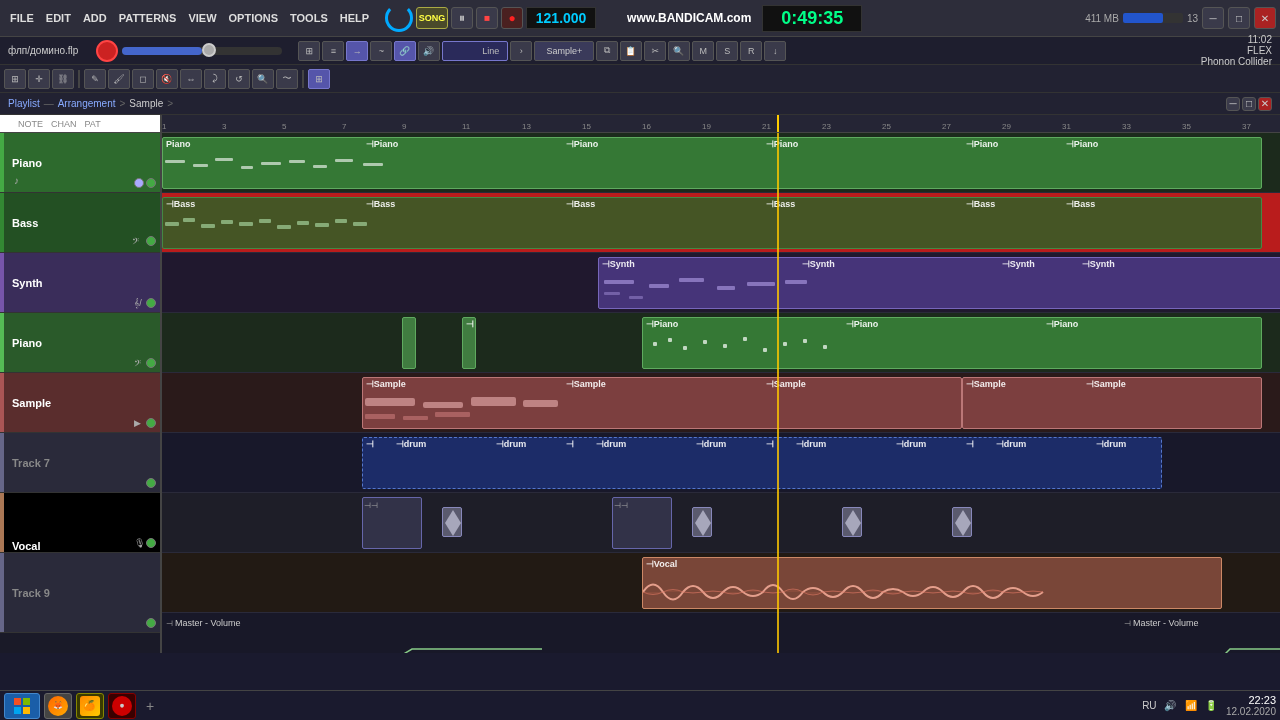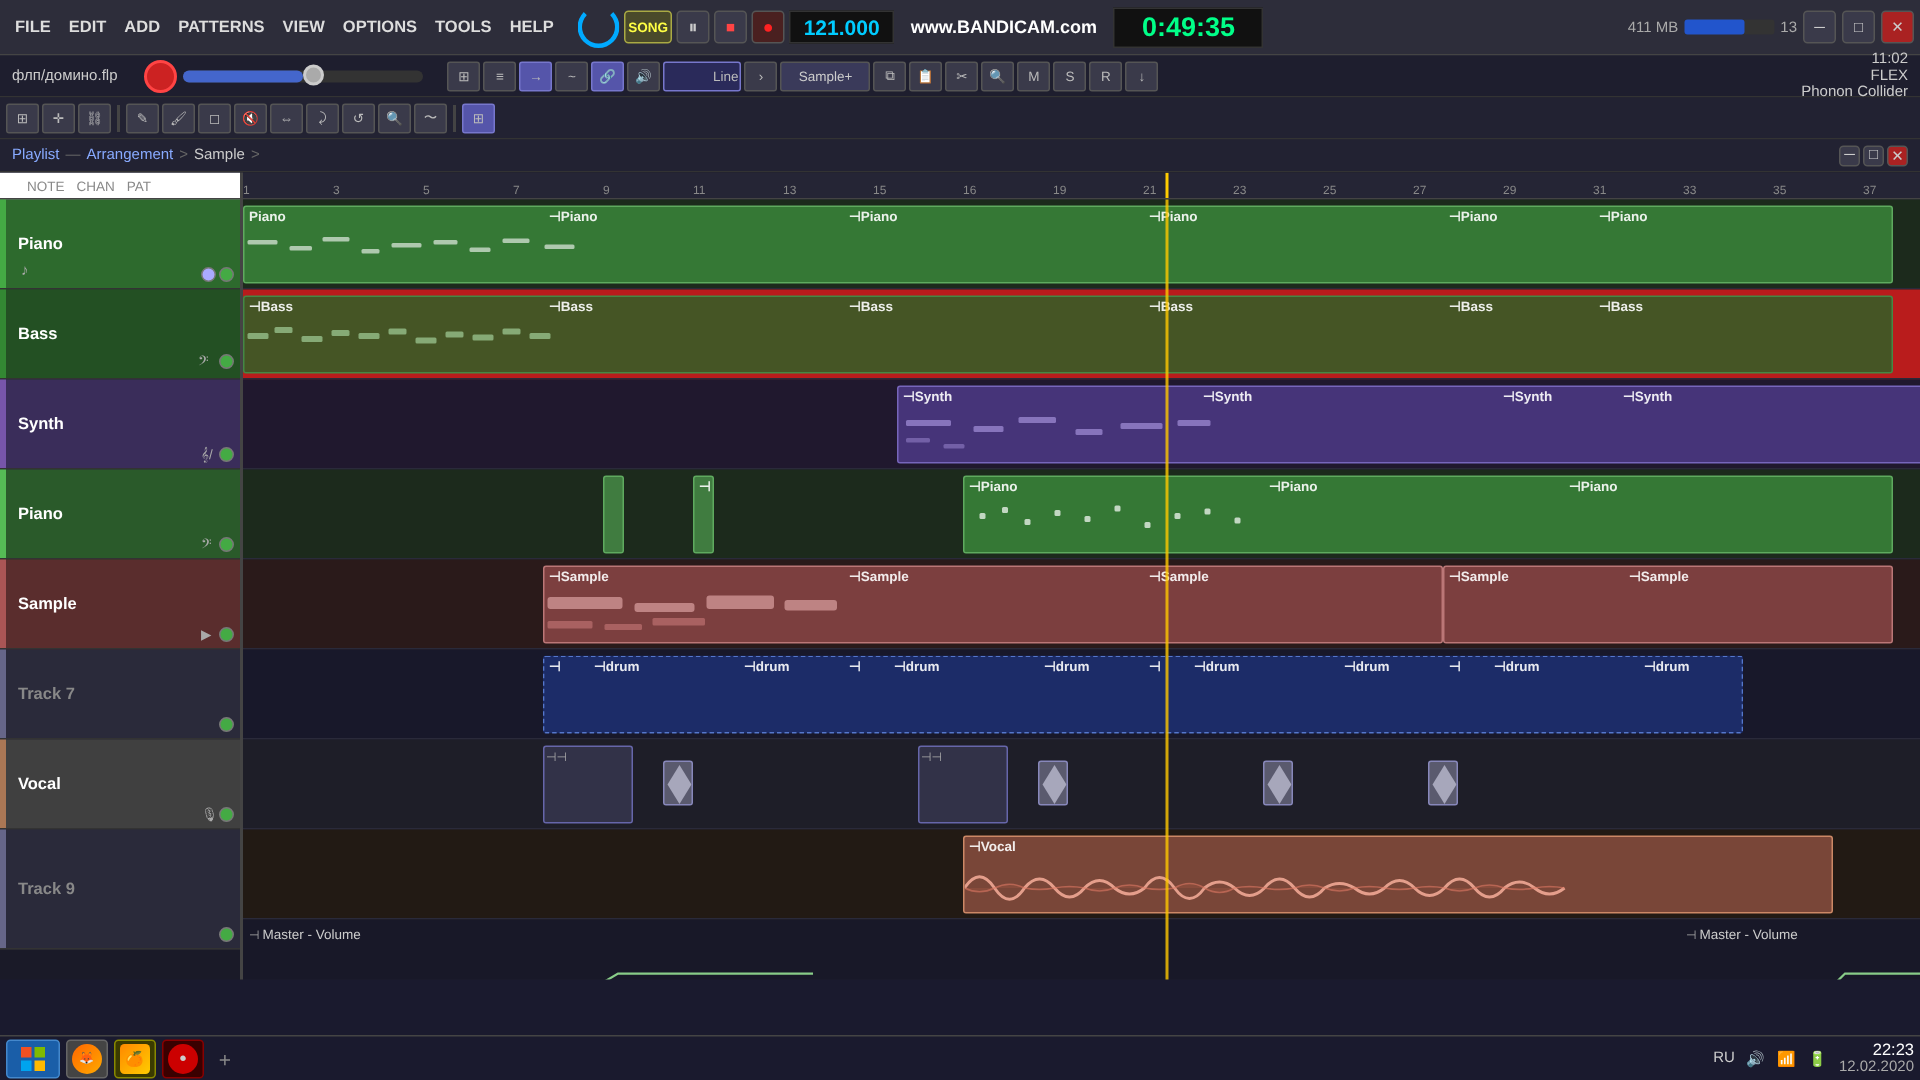--- a/index.html
+++ b/index.html
@@ -143,21 +143,21 @@
     .track-purple { background: #3a2d5a; }
     .track-purple .track-color-bar { background: #7755aa; }
     .track-greenlight { background: #2a5a2a; }
     .track-greenlight .track-color-bar { background: #55bb55; }
     .track-pink { background: #5a2d2d; }
     .track-pink .track-color-bar { background: #aa5555; }
     .track-blue { background: #1a2a5a; }
     .track-blue .track-color-bar { background: #3355aa; }
     .track-gray { background: #2a2a3a; }
     .track-gray .track-color-bar { background: #666688; }
-    .track-salmon { background: #404040; }
+    .track-salmon { background: #000000; align-items: flex-end; }
     .track-salmon .track-color-bar { background: #aa7755; }
     
     
     #arrangement {
       flex: 1;
       overflow: hidden;
       position: relative;
       background: #1e1e2e;
     }
     
@@ -297,21 +297,21 @@
   <span class="menu-item">HELP</span>
 
   <div style="margin-left:10px; display:flex; align-items:center; gap:3px;">
 
     <div style="width:28px;height:28px;border-radius:50%;border:3px solid #00aaff;border-top-color:transparent;display:flex;align-items:center;justify-content:center;"></div>
     <div class="transport-btn" style="width:32px;font-size:9px;background:#4a4a2a;border-color:#aaaa44;color:#ffff44;font-weight:bold;">SONG</div>
     <div class="transport-btn" style="font-size:12px;">⏸</div>
     <div class="transport-btn stop" style="font-size:12px;">⏹</div>
     <div class="transport-btn record" style="font-size:12px;">●</div>
     <div class="bpm-display">121.000</div>
-    <span style="color:#fff;font-size:12px;font-weight:bold;padding:0 8px;">www.BANDICAM.com</span>
+    <span style="color:#fff;font-size:12px;font-weight:bold;padding:0 8px;margin-left:20px;">www.BANDICAM.com</span>
     <div class="time-display">0:49:35</div>
   </div>
 
   <div style="margin-left:auto; display:flex; align-items:center; gap:4px; font-size:10px; color:#aaa;">
     <span>411 MB</span>
     <div style="width:60px;height:10px;background:#333;border-radius:2px;position:relative;">
       <div style="width:40px;height:100%;background:#2255cc;border-radius:2px;"></div>
     </div>
     <span>
       <span>13</span>
@@ -335,21 +335,21 @@
     </div>
   </div>
 
   <div style="display:flex;align-items:center;gap:2px;margin-left:8px;">
     <div class="tool-btn">⊞</div>
     <div class="tool-btn">≡</div>
     <div class="tool-btn active">→</div>
     <div class="tool-btn">~</div>
     <div class="tool-btn active">🔗</div>
     <div class="tool-btn">🔊</div>
-    <div class="tool-btn active" style="width:52px;background:#2a2a5a;padding-left:31px;">
+    <div class="tool-btn active" style="width:66px;background:#2a2a5a;padding-left:31px;">
       <span style="font-size:9px;">Line</span>
     </div>
     <div class="tool-btn">›</div>
     <div style="width:60px;height:20px;background:#3a3a5a;border:1px solid #555;border-radius:2px;display:flex;align-items:center;justify-content:center;font-size:9px;color:#ccc;">
       <span>Sample</span> +
     </div>
 
     <div class="tool-btn">⧉</div>
     <div class="tool-btn">📋</div>
     <div class="tool-btn">✂</div>

